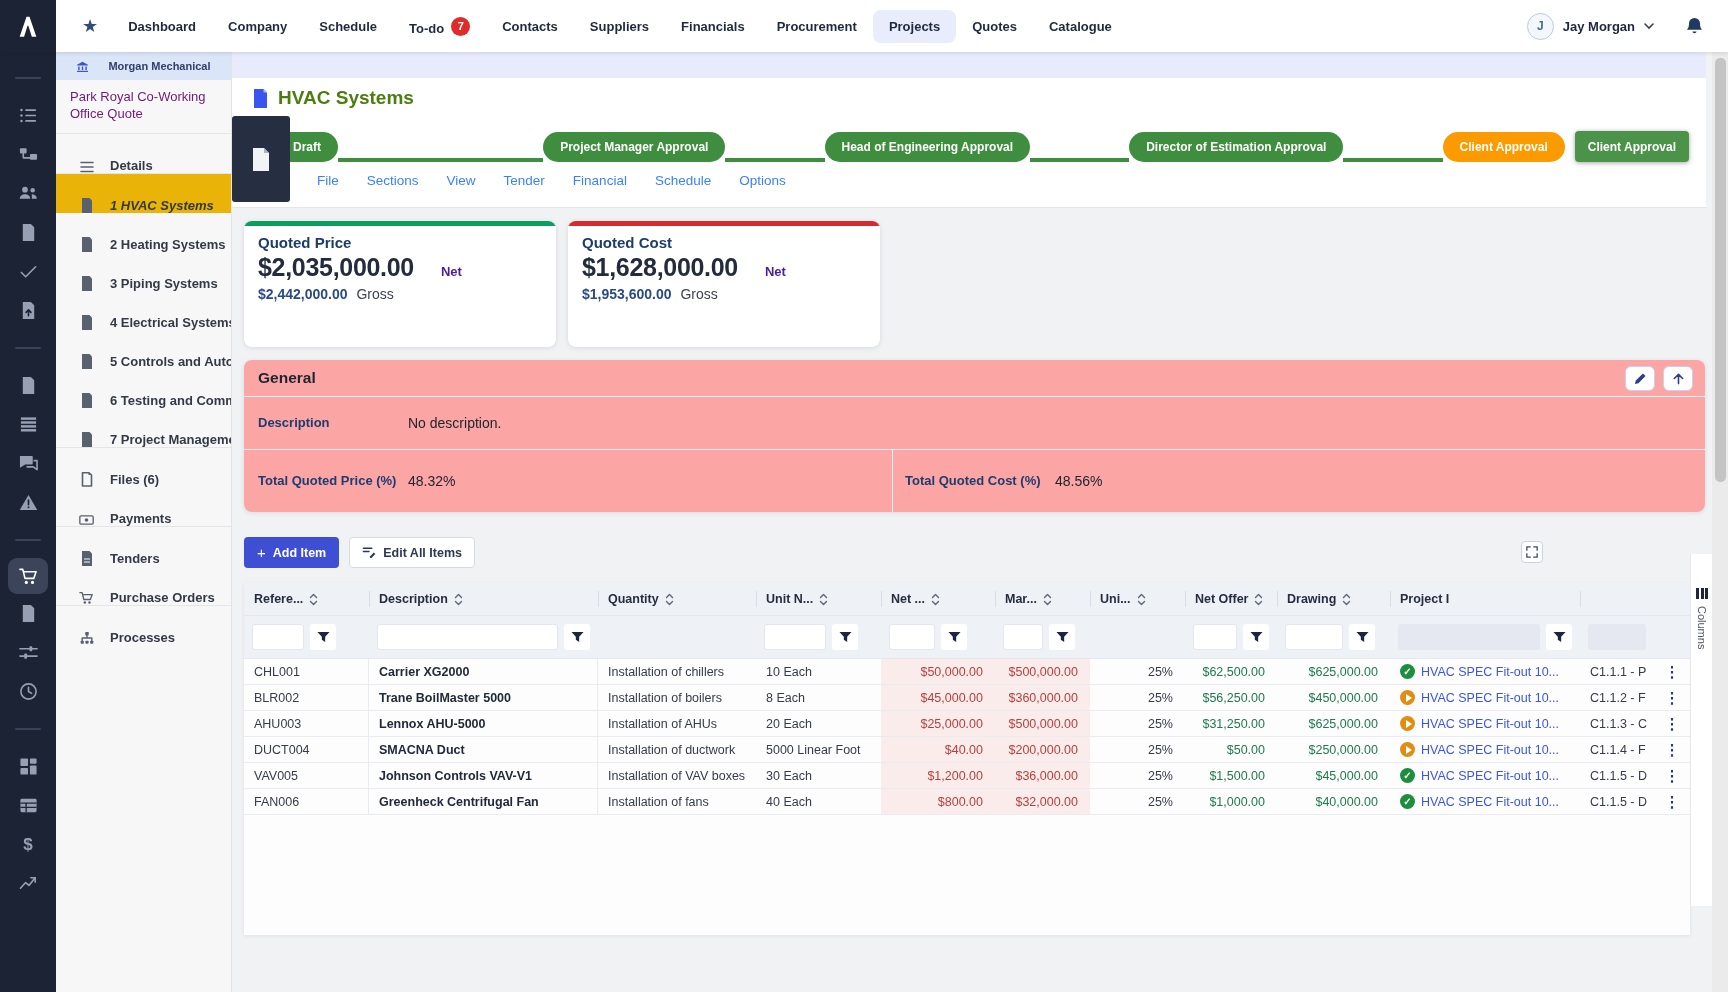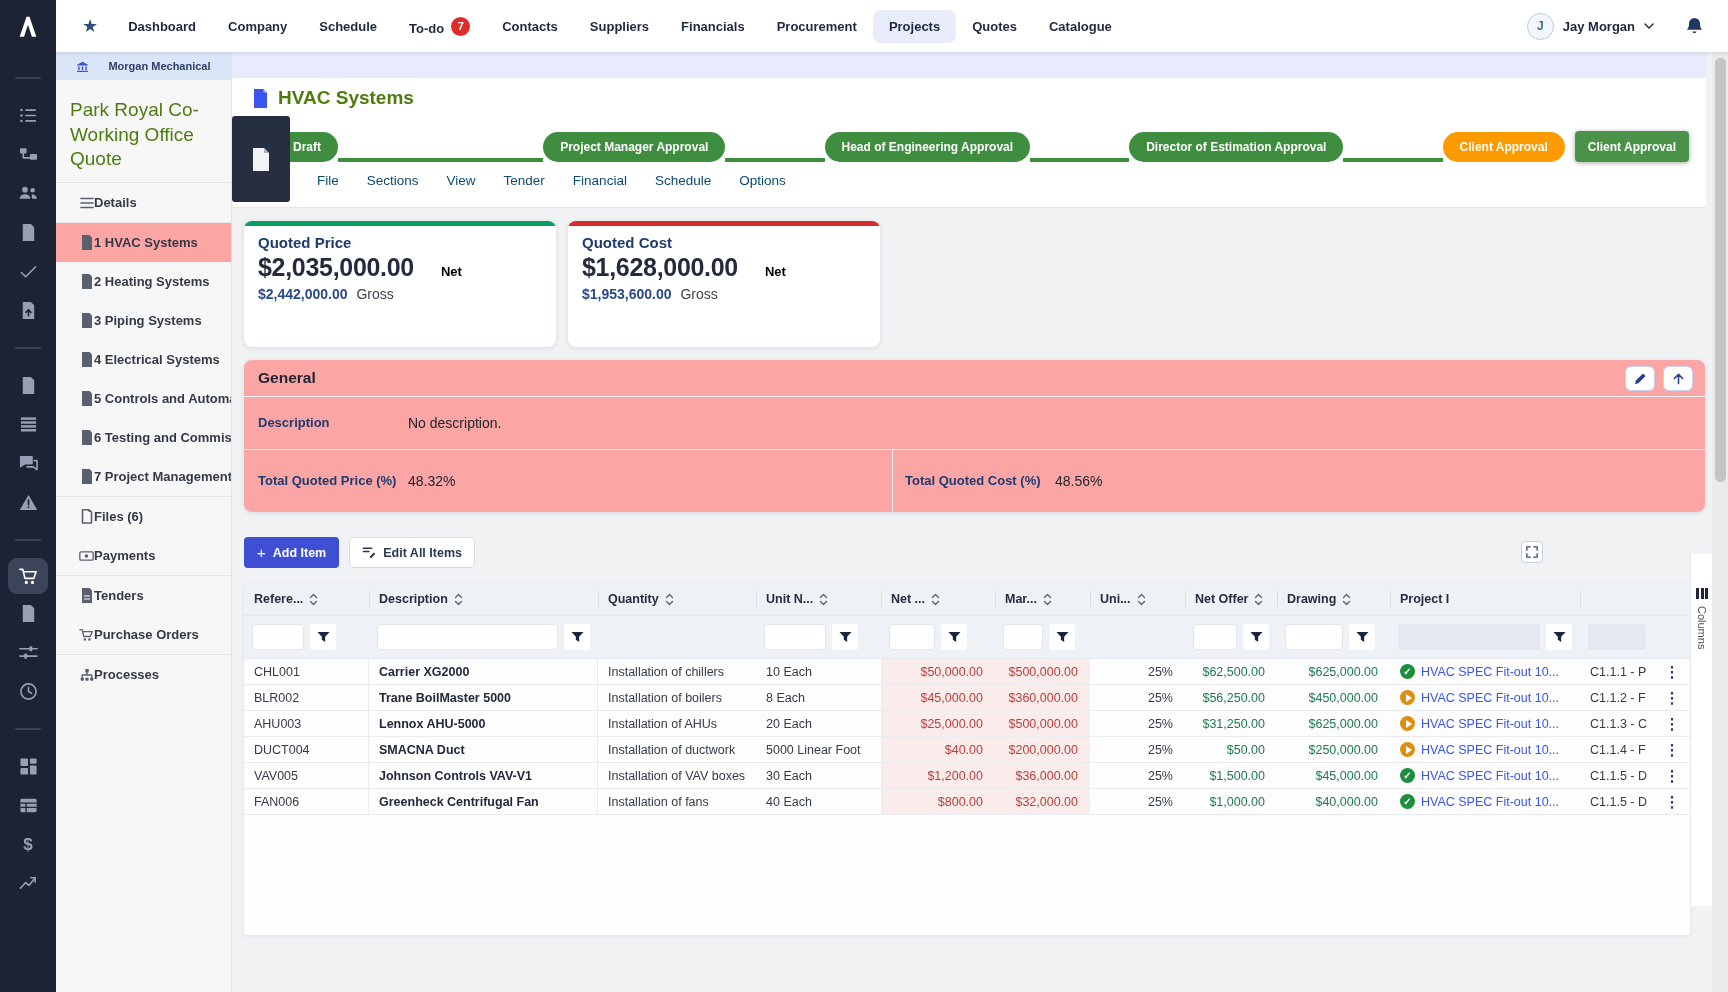--- a/index.html
+++ b/index.html
@@ -26,55 +26,55 @@
   .rail-btn svg { width:19px; height:19px; }
   .rail-btn .i-fill { fill:#97a0b3; } .rail-btn .i-stroke { stroke:#97a0b3; fill:none; stroke-width:1.7; stroke-linecap:round; stroke-linejoin:round; }
   .rail-btn.active { background:#3b4459; border-radius:9px; height:36px; }
   .rail-btn.active .i-fill { fill:#fff; } .rail-btn.active .i-stroke { stroke:#fff; }
   .rail-dollar { color:#97a0b3; font-size:17px; font-weight:700; }
 
   
   .sidebar { position:absolute; left:56px; top:52px; width:176px; height:940px; background:#f7f7f8; border-right:1px solid #e2e3e6; z-index:10; }
   .company-band { height:28px; background:#dbe5f8; display:flex; align-items:center; justify-content:center; gap:19px; cursor:pointer; }
   .company-band span { font-size:11px; font-weight:700; color:#31406b; }
-  .quote-title { padding:18px 14px 10px; font-size:19px; color:#4d7c0f; line-height:1.3; }
+  .quote-title { padding:9px 14px 10px; font-size:13px; color:#701a75; line-height:1.3; }
   .side-div { height:1px; background:#e4e5e8; }
-  .side-item { height:39px; display:flex; align-items:center; padding-left:23px; cursor:pointer; }
+  .side-item { height:39px; display:flex; align-items:flex-end; padding-left:23px; gap:16px; cursor:pointer; }
   .side-item .sicon { width:15px; display:flex; justify-content:center; flex:none; }
   .side-item span.lbl { font-size:13px; font-weight:600; color:#333a45; white-space:nowrap; overflow:hidden; }
-  .side-item.active { background:#fca5a5; }
+  .side-item.active { background:#eab308;font-style:italic; }
   .s-fill { fill:#59606e; } .s-stroke { stroke:#59606e; fill:none; stroke-width:1.6; stroke-linecap:round; stroke-linejoin:round; }
 
   
   .main { position:absolute; left:232px; top:52px; width:1496px; height:940px; background:#f1f2f4; }
   .lav-band { height:26px; width:1474px; background:#e8ebfb; }
   .white-top { width:1474px; background:#fff; border-bottom:1px solid #e4e6ea; }
   .page-header { height:40px; display:flex; align-items:center; padding-left:21px; gap:10px; }
   .page-title { font-size:19px; font-weight:700; color:#4d7c0f; }
   .stepper-zone { position:relative; height:89px; }
   .dark-tab { position:absolute; left:0; top:-2px; width:58px; height:86px; background:#262f42; border-radius:3px; display:flex; align-items:center; justify-content:center; z-index:2; cursor:pointer; }
   .stepper { display:flex; align-items:flex-end; padding:12px 17px 0 44px; height:44px; }
   .pill { height:30px; border-radius:15px; padding:0 17px; display:flex; align-items:center; font-size:12px; font-weight:700; color:#fff; white-space:nowrap; flex:none; cursor:pointer; }
   .pill.done { background:#3f8e3f; }
   .pill.current { background:#fb9b00; }
   .connector { height:4px; background:#3f8e3f; flex:1 1 30px; }
   .connector.c-long { flex:2.1 1 60px; }
   .approve-btn { margin-left:10px; height:31px; background:#4a9348; border:none; border-radius:4px; padding:0 13px; font-family:inherit; font-size:12px; font-weight:700; color:#fff; box-shadow:0 1px 5px rgba(0,0,0,.35); cursor:pointer; flex:none; }
   .menubar { display:flex; gap:28px; padding-left:85px; margin-top:11px; }
-  .menubar .mitem { font-size:13.5px; color:#0c4a6e; cursor:pointer; }
+  .menubar .mitem { font-size:13.5px; color:#3b82f6; cursor:pointer; }
 
   
   .cards { display:flex; gap:12px; margin:13px 12px 0; }
   .card { width:312px; height:126px; background:#fff; border-radius:8px; box-shadow:0 1px 5px rgba(20,30,60,.12); overflow:hidden; }
   .card .accent { height:5px; } .card.c-green .accent { background:#0a9e5f; } .card.c-red .accent { background:#d8292f; }
   .card .cbody { padding:8px 14px 0; }
   .card .ctitle { font-size:15px; font-weight:700; color:#1d3c6e; }
   .card .cvalue-row { display:flex; align-items:baseline; gap:7px; margin-top:2px; }
   .card .cvalue { font-size:25px; font-weight:700; color:#232b3c; letter-spacing:-.3px; }
-  .card .csuffix { font-size:13px; font-weight:600; color:#000000;padding-left:20px; }
+  .card .csuffix { font-size:13px; font-weight:600; color:#4c1d95;padding-left:20px; }
   .card .csecondary { margin-top:4px; font-size:14px; }
   .card .csec-val { font-weight:700; color:#2a4a85; } .card .csec-lbl { color:#3c4250; margin-left:5px; }
 
   
   .general { margin:13px 12px 0; width:1461px; background:#fca5a5; border-radius:8px; box-shadow:0 1px 5px rgba(20,30,60,.10); }
   .gen-head { height:37px; display:flex; align-items:center; padding:0 12px 0 14px; border-bottom:1px solid #eef0f4; }
   .gen-title { font-size:15.5px; font-weight:700; color:#1d2431; }
   .gen-actions { margin-left:auto; display:flex; gap:8px; }
   .icon-btn { width:30px; height:25px; border:1px solid #c8d2ef; border-radius:6px; background:#fff; display:flex; align-items:center; justify-content:center; cursor:pointer; }
   .gen-desc { display:flex; align-items:center; padding:0 14px; height:53px; border-bottom:1px solid #eef0f4; }

